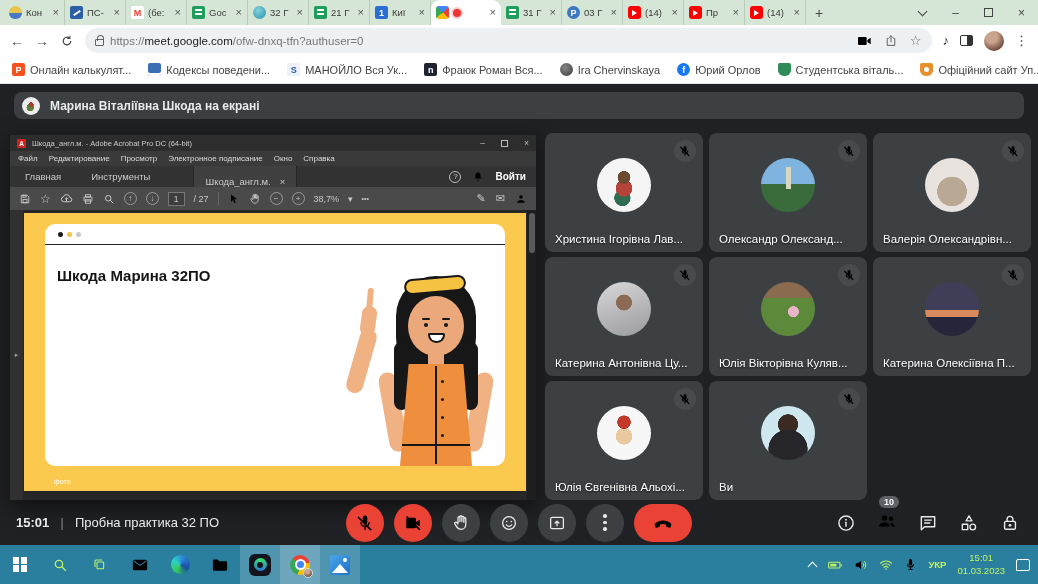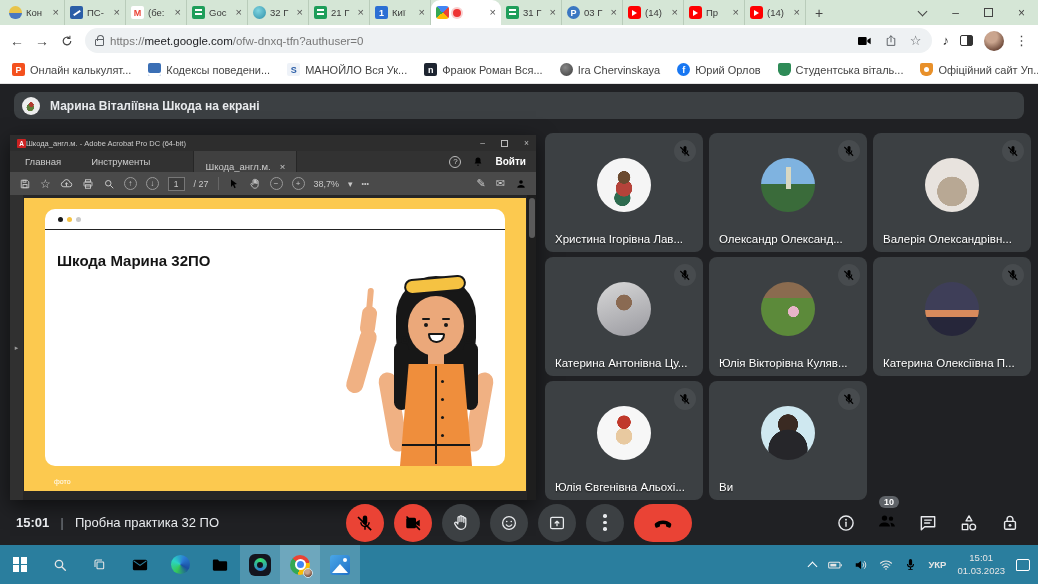--- a/index.html
+++ b/index.html
@@ -78,21 +78,21 @@
   .av2::after{content:"";position:absolute;left:46%;top:16%;width:9%;height:40%;background:#d8d8c2}
   .av3{background:radial-gradient(circle at 50% 62%,#b8a894 0 34%,transparent 35%),#e8e3de}
   .av4{background:radial-gradient(circle at 50% 38%,#8a6a52 0 18%,transparent 19%),linear-gradient(160deg,#d8d8d8,#9a9aa0)}
   .av5{background:radial-gradient(circle at 60% 55%,#e8b4c8 0 12%,transparent 13%),linear-gradient(#8a6b4f 0 30%,#5c8a3a 30% 100%)}
   .av6{background:linear-gradient(#3e3e58 0 52%,#d88a5c 52% 64%,#26263a 64% 100%)}
   .av7{background:radial-gradient(circle at 50% 30%,#c0392b 0 14%,transparent 15%),radial-gradient(circle at 50% 56%,#e8c9a0 0 20%,transparent 21%),#f7f7f7}
   .av8{background:radial-gradient(circle at 50% 80%,#26262a 0 38%,transparent 39%),radial-gradient(circle at 50% 34%,#3a2a22 0 22%,transparent 23%),#cfe8f0}
 
   
   .acrobat{position:absolute;left:10px;top:51px;width:526px;height:365px;background:#262626;box-shadow:0 6px 20px rgba(0,0,0,.55);display:flex;flex-direction:column}
-  .aw-title{height:16px;background:#2d2d2d;display:flex;align-items:center;padding:0 7px;font-size:7.5px;color:#ccc}
+  .aw-title{height:16px;background:#2d2d2d;display:flex;align-items:center;gap:6px;padding:0 7px;font-size:7.5px;color:#ccc}
   .aw-ico{width:9px;height:9px;background:#c22;border-radius:1px;color:#fff;font-size:6.5px;display:flex;align-items:center;justify-content:center;font-weight:bold}
   .aw-ctl{margin-left:auto;display:flex;gap:16px;color:#bbb;font-size:8.5px;align-items:center}
   .aw-box{width:7px;height:7px;border:1px solid #bbb}
   .aw-menu{height:15px;background:#3a3a3a;display:flex;align-items:center;gap:11px;padding:0 8px;font-size:8px;color:#ddd}
   .aw-tabs{height:21px;background:#323232;display:flex;align-items:center;font-size:9.5px;color:#ccc}
   .aw-tab{padding:0 15px}
   .aw-doctab{height:100%;display:flex;align-items:flex-end;gap:9px;background:#404040;padding:0 11px;border-left:1px solid #262626;border-right:1px solid #262626;margin-left:28px}
   .aw-right{margin-left:auto;display:flex;align-items:center;gap:11px;padding-right:10px;color:#ccc}
   .helpc{width:12px;height:12px;border:1px solid #bbb;border-radius:50%;display:flex;align-items:center;justify-content:center;font-size:8px}
   .aw-signin{color:#fff;font-weight:bold;font-size:10px}
@@ -165,21 +165,21 @@
   .cbtn{width:38px;height:38px;border-radius:50%;background:#3c4043;display:flex;align-items:center;justify-content:center;color:#e8eaed}
   .cbtn.red{background:#ea4335;color:#fff}
   .cbtn.hang{width:58px;border-radius:19px}
   .kdots{font-size:14px;letter-spacing:0;color:#e8eaed;line-height:.45;display:flex;flex-direction:column;gap:3px;align-items:center}
   .kdot{width:3.5px;height:3.5px;border-radius:50%;background:#e8eaed}
   .mb-right{margin-left:auto;display:flex;align-items:center;gap:21px;margin-right:18px;color:#e8eaed}
   .pp{position:relative}
   .badge{position:absolute;top:-15px;right:-2px;background:#5f6368;color:#fff;font-size:9px;padding:1px 5px;border-radius:8px;font-weight:bold}
 
   
-  .taskbar{position:absolute;left:0;right:0;bottom:0;height:39px;background:#2a7e9e;display:flex;align-items:center;color:#e5e5e5}
+  .taskbar{position:absolute;left:0;right:0;bottom:0;height:39px;background:#2a7e9e;display:flex;align-items:center;color:#bef264}
   .tb{width:40px;height:39px;display:flex;align-items:center;justify-content:center;flex:none;position:relative}
   .tb.open{background:rgba(255,255,255,.18)}
   .tb.focus{background:rgba(255,255,255,.32)}
   .win{width:15px;height:15px;display:grid;grid-template-columns:6.5px 6.5px;grid-template-rows:6.5px 6.5px;gap:1.5px}
   .win div{background:#fff}
   .edge{width:19px;height:19px;border-radius:50%;background:conic-gradient(from 210deg,#35c75a,#2bd4c4,#2b7cd4,#1a4fa0,#35c75a)}
   .folderc{color:#f8c13a}
   .webex{width:22px;height:22px;border-radius:6px;background:#14141e;display:flex;align-items:center;justify-content:center}
   .webex .ring{width:13px;height:13px;border-radius:50%;background:conic-gradient(#38e06e,#2b7cd4,#38e06e);position:relative}
   .webex .ring::after{content:"";position:absolute;inset:3.5px;background:#14141e;border-radius:50%}
@@ -478,20 +478,28 @@
 
   <div class="acrobat">
     <div class="aw-title">
       <span class="aw-ico">A</span>
       <span>Шкода_англ.м. - Adobe Acrobat Pro DC (64-bit)</span>
       <span class="aw-ctl">
         <span>–</span>
         <span class="aw-box"></span>
         <span>×</span>
       </span>
+    </div>
+    <div class="aw-menu">
+      <span>Файл</span>
+      <span>Редактирование</span>
+      <span>Просмотр</span>
+      <span>Электронное подписание</span>
+      <span>Окно</span>
+      <span>Справка</span>
     </div>
     <div class="aw-tabs">
       <span class="aw-tab">Главная</span>
       <span class="aw-tab">Инструменты</span>
       <span class="aw-doctab">
           <span>Шкода_англ.м.</span>
           <span>×</span>
         </span>
       <span class="aw-right">
         <span class="helpc">?</span>

